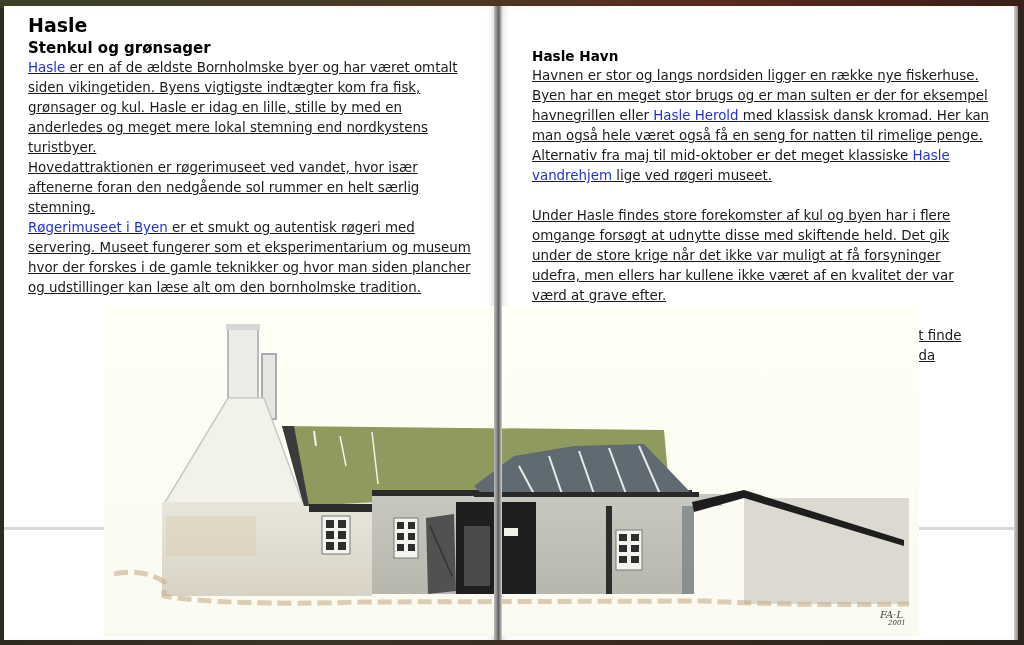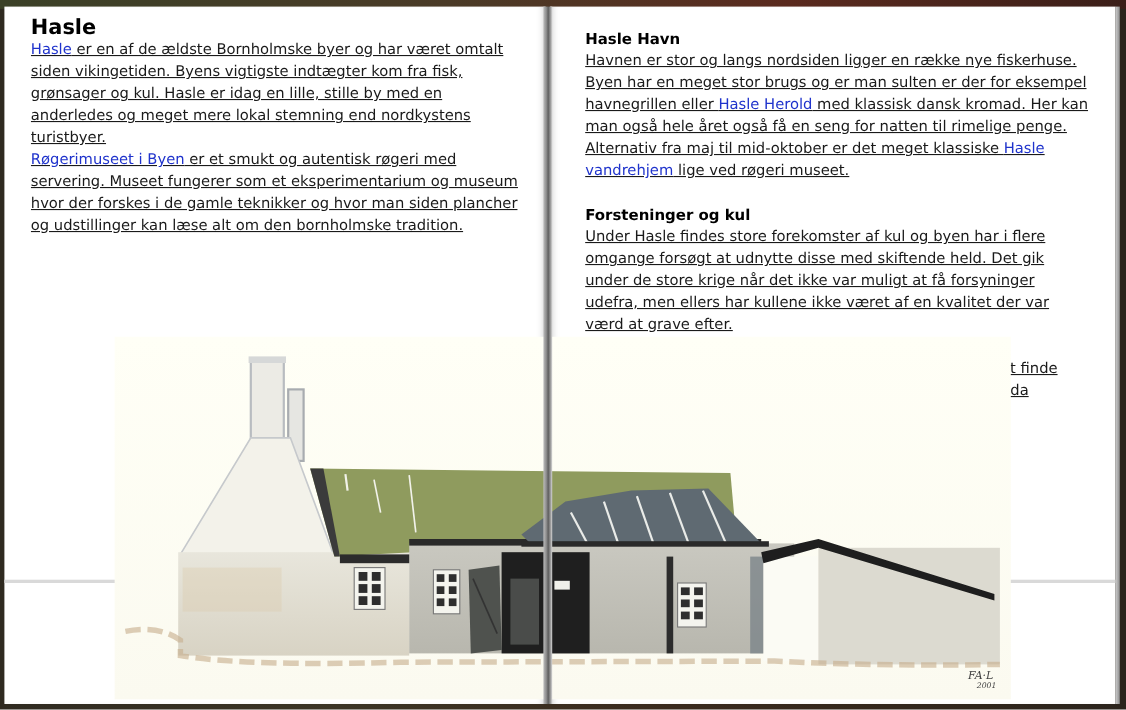--- a/index.html
+++ b/index.html
@@ -28,21 +28,21 @@
       z-index:5;
     }
     .bottom-edge {
       position:absolute; left:0; bottom:0; width:1010px; height:3px; background:#d9d9d9;
     }
     .right-edge {
       position:absolute; right:0; top:0; width:4px; height:634px;
       background: linear-gradient(90deg,#cfcfcf,#8d8d8d);
     }
     .col-left { position:absolute; left:24px; top:8px; width:450px; color:#1a1a1a; font-size:13.4px; line-height:20px; }
-    .col-right { position:absolute; left:32px; top:20px; width:460px; color:#1a1a1a; font-size:13.4px; line-height:20px; }
+    .col-right { position:absolute; left:32px; top:40px; width:460px; color:#1a1a1a; font-size:13.4px; line-height:20px; }
     h1.title { font-size:19px; font-weight:bold; margin:0; line-height:22px; color:#000; }
     h2.sub { font-size:15px; font-weight:bold; margin:2px 0 0 0; line-height:20px; color:#000; }
     h3.sect { font-size:13.6px; font-weight:bold; margin:0; line-height:20px; color:#000; }
     p { margin:0;text-decoration:underline; }
     .gap { height:20px; }
     a.link { color:#1f33cc; text-decoration:none; }
     .clip-left { height:298px; overflow:hidden; }
 
     .illustration {
       position:absolute; left:100px; top:300px; width:815px; height:330px;
@@ -58,32 +58,33 @@
 </head>
 <body>
 
 <div class="top-strip"></div>
 
 <div class="book">
 
   <div class="page page-left">
     <div class="col-left clip-left">
       <h1 class="title">Hasle</h1>
+      <h2 class="sub">Stenkul og grønsager</h2>
       <p><a class="link" href="#">Hasle</a><span> er en af de ældste Bornholmske byer og har været omtalt siden vikingetiden. Byens vigtigste indtægter kom fra fisk, grønsager og kul. Hasle er idag en lille, stille by med en anderledes og meget mere lokal stemning end nordkystens turistbyer.</span></p>
+      <p>Hovedattraktionen er røgerimuseet ved vandet, hvor især aftenerne foran den nedgående sol rummer en helt særlig stemning.</p>
       <p><a class="link" href="#">Røgerimuseet i Byen</a><span> er et smukt og autentisk røgeri med servering. Museet fungerer som et eksperimentarium og museum hvor der forskes i de gamle teknikker og hvor man siden plancher og udstillinger kan læse alt om den bornholmske tradition.</span></p>
     </div>
   </div>
 
   <div class="page page-right">
     <div class="col-right">
       <h3 class="sect">Hasle Havn</h3>
-      <p><span>Havnen er stor og langs nordsiden ligger en række nye fiskerhuse. Byen har en meget stor brugs og er man sulten er der for eksempel havnegrillen eller </span><a class="link" href="#">Hasle Herold</a><span> med klassisk dansk kromad. Her kan man også hele året også få en seng for natten til rimelige penge.</span></p>
+      <p><span>Havnen er stor og langs nordsiden ligger en række nye fiskerhuse. Byen har en meget stor brugs og er man sulten er der for eksempel havnegrillen eller </span><a class="link" href="#">Hasle Herold</a><span> med klassisk dansk kromad. Her kan man også hele været også få en seng for natten til rimelige penge.</span></p>
       <p><span>Alternativ fra maj til mid-oktober er det meget klassiske </span><a class="link" href="#">Hasle vandrehjem</a><span> lige ved røgeri museet.</span></p>
       <div class="gap"></div>
-      <h3 class="sect">Forsteninger og kul</h3>
       <p>Under Hasle findes store forekomster af kul og byen har i flere omgange forsøgt at udnytte disse med skiftende held. Det gik under de store krige når det ikke var muligt at få forsyninger udefra, men ellers har kullene ikke været af en kvalitet der var værd at grave efter.</p>
       <div class="gap"></div>
       <p><span>Lige omkring Hasle findes klinter med god mulighed for at finde </span><a class="link" href="#">forsteninger</a><span> fra dengang for ca. 200 millioner af år siden da området var dækket af fugtig tropisk skov.</span></p>
     </div>
   </div>
 
   <div class="illustration">
     <svg viewBox="0 0 815 330" preserveAspectRatio="none">
       <defs>
         <linearGradient id="paperG" x1="0" y1="0" x2="0" y2="1">

